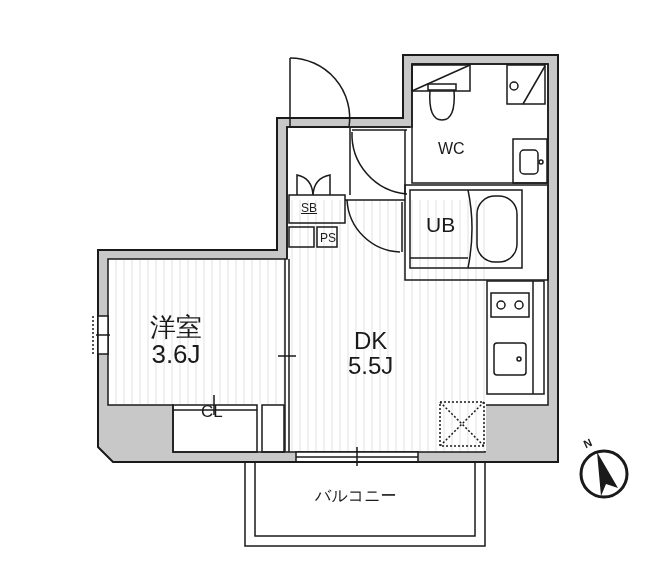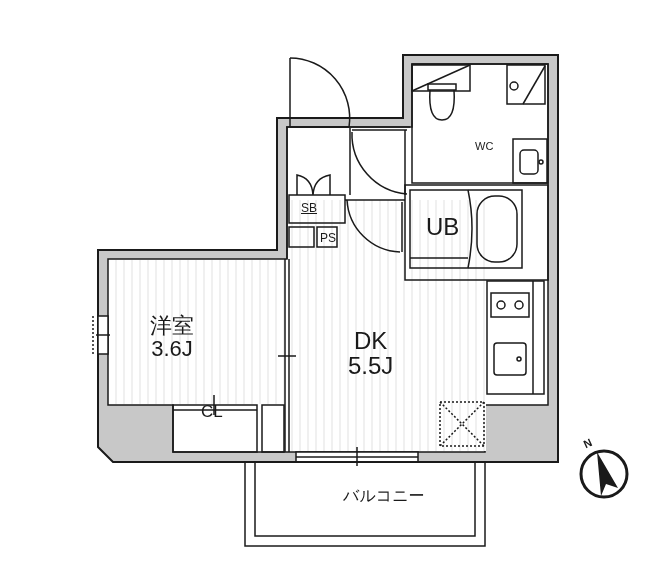--- a/index.html
+++ b/index.html
@@ -119,27 +119,27 @@
     <rect x="245" y="462" width="240" height="84"></rect>
     <rect x="255" y="462" width="220" height="74"></rect>
   </g>
 
   <g>
     <circle cx="604" cy="474" r="23" fill="#ffffff" stroke="#1a1a1a" stroke-width="3"></circle>
     <path d="M597,452 L618,488 L606,484 L601,496 Z" fill="#1a1a1a"></path>
   </g>
 </svg>
 
-<div class="lbl" style="left:150px;top:314px;font-size:22px;">
+<div class="lbl" style="left:150px;top:314px;font-size:26px;">
   <div>洋室</div>
   <div>3.6J</div>
 </div>
 <div class="lbl" style="left:348px;top:328px;font-size:24px;">
   <div>DK</div>
   <div>5.5J</div>
 </div>
-<div class="lbl" style="left:475px;top:141px;font-size:11px;">WC</div>
-<div class="lbl" style="left:426px;top:214px;font-size:24px;">UB</div>
+<div class="lbl" style="left:438px;top:141px;font-size:16px;">WC</div>
+<div class="lbl" style="left:426px;top:214px;font-size:21px;">UB</div>
 <div class="lbl" style="left:301px;top:202px;font-size:12px;text-decoration:underline;">SB</div>
 <div class="lbl" style="left:320px;top:232px;font-size:12px;">PS</div>
 <div class="lbl" style="left:201px;top:403px;font-size:17px;">CL</div>
-<div class="lbl" style="left:315px;top:488px;font-size:16px;margin-left:28px;">バルコニー</div>
+<div class="lbl" style="left:315px;top:488px;font-size:16px;">バルコニー</div>
 <div class="lbl" style="left:584px;top:438px;font-size:11px;font-weight:bold;transform:rotate(-25deg);">N</div>
 
 </body></html>

